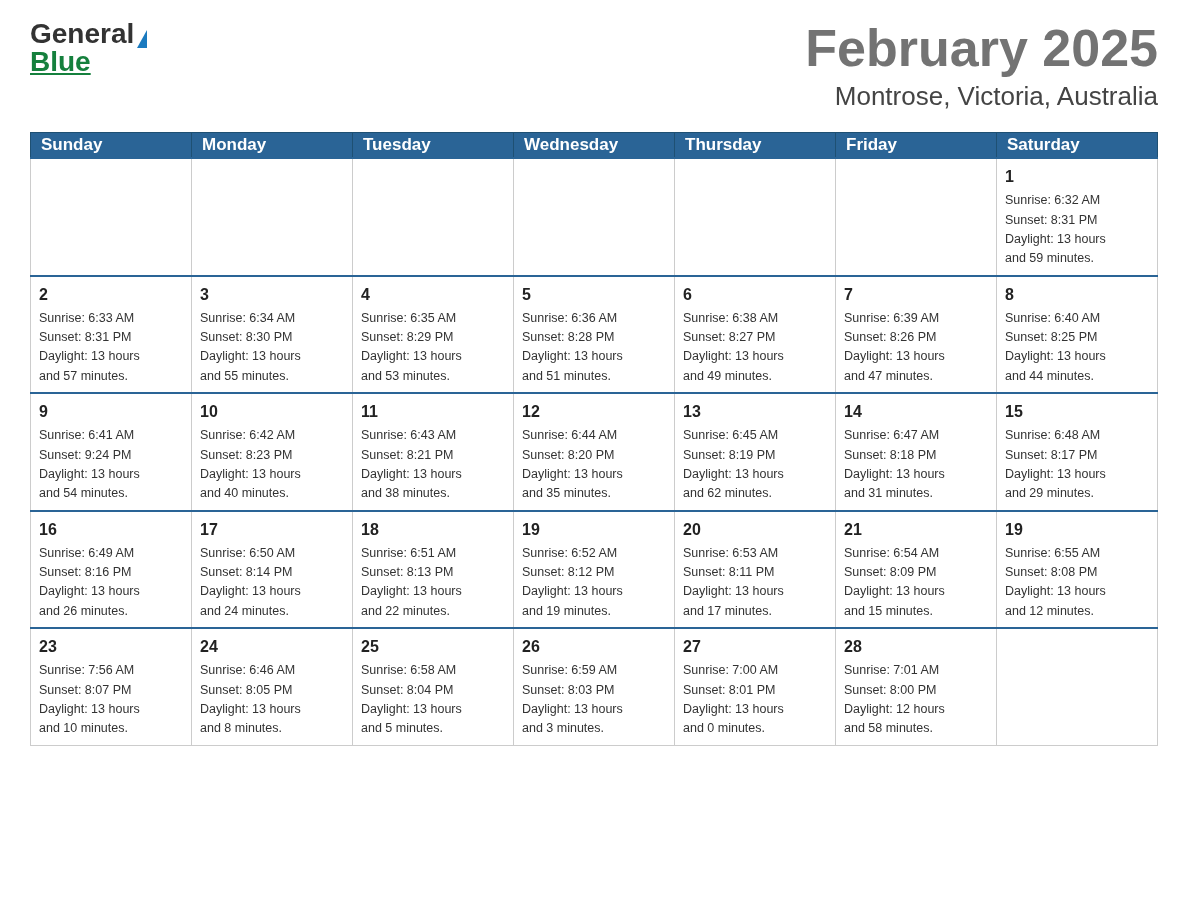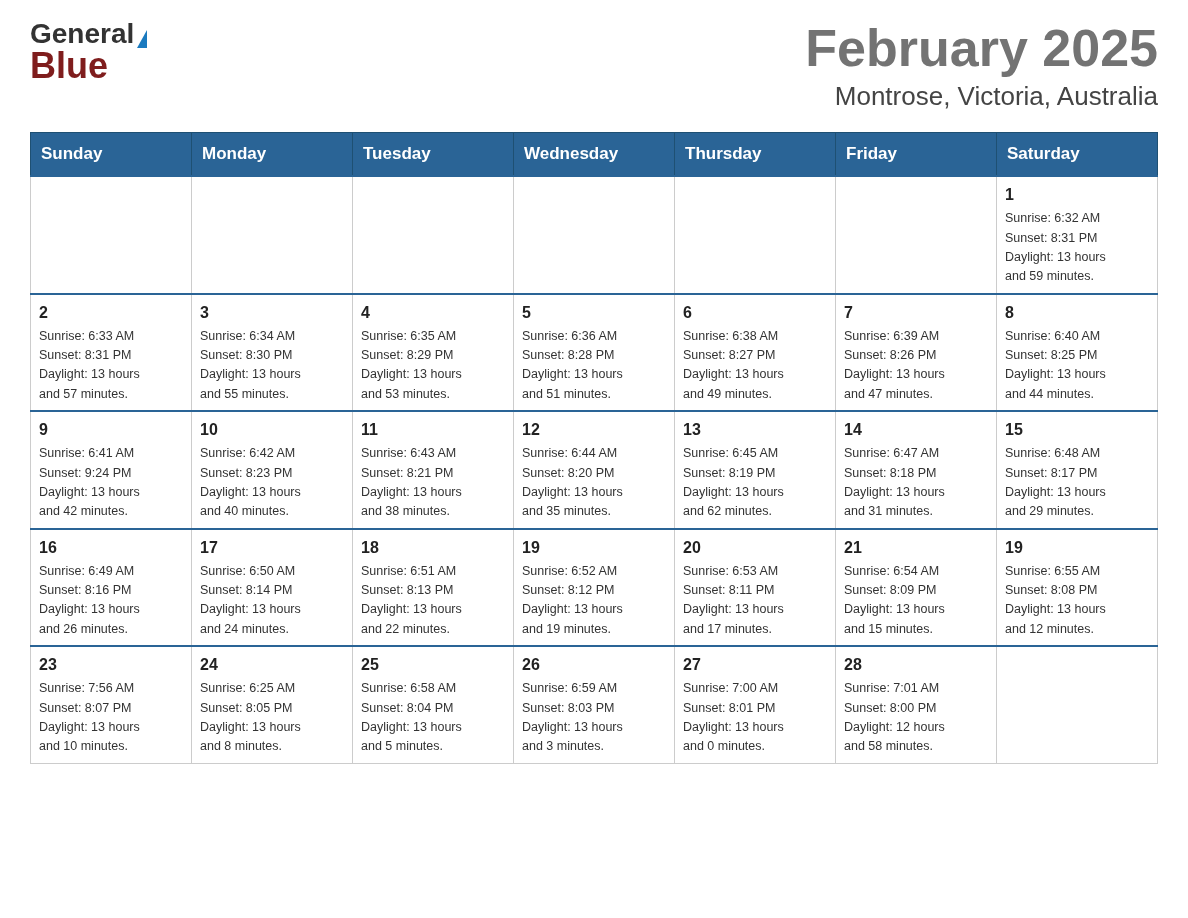--- a/index.html
+++ b/index.html
@@ -22,24 +22,25 @@
       flex-direction: column;
       align-items: flex-start;
     }
     .logo-general {
       font-size: 28px;
       font-weight: bold;
       color: #333;
       line-height: 1;
     }
     .logo-blue {
-      font-size: 36px;
-      font-weight: bold;
-      color: #7f1d1d;
+      font-size: 28px;
+      font-weight: bold;
+      color: #15803d;
       line-height: 1;
+      text-decoration: underline;
     }
     .logo-triangle {
       display: inline-block;
       width: 0;
       height: 0;
       border-left: 10px solid transparent;
       border-bottom: 18px solid #1a7abf;
       margin-left: 3px;
       vertical-align: middle;
     }
@@ -59,21 +60,21 @@
     }
     .calendar {
       width: 100%;
       border-collapse: collapse;
     }
     .calendar th {
       background-color: #2a6496;
       color: #fff;
       font-size: 17px;
       font-weight: bold;
-      padding: 11px 10px;
+      padding: 2px 10px;
       text-align: left;
       border: 1px solid #1e5073;
     }
     .calendar td {
       vertical-align: top;
       padding: 6px 8px;
       border: 1px solid #ccc;
       width: calc(100% / 7);
       min-height: 110px;
       font-size: 13px;
@@ -197,21 +198,21 @@
           <div class="day-info">Daylight: 13 hours</div>
           <div class="day-info">and 44 minutes.</div>
         </td>
       </tr>
       <tr>
         <td>
           <span class="day-number">9</span>
           <div class="day-info">Sunrise: 6:41 AM</div>
           <div class="day-info">Sunset: 9:24 PM</div>
           <div class="day-info">Daylight: 13 hours</div>
-          <div class="day-info">and 42 minutes.</div>
+          <div class="day-info">and 54 minutes.</div>
         </td>
         <td>
           <span class="day-number">10</span>
           <div class="day-info">Sunrise: 6:42 AM</div>
           <div class="day-info">Sunset: 8:23 PM</div>
           <div class="day-info">Daylight: 13 hours</div>
           <div class="day-info">and 40 minutes.</div>
         </td>
         <td>
           <span class="day-number">11</span>
@@ -303,21 +304,21 @@
       <tr>
         <td>
           <span class="day-number">23</span>
           <div class="day-info">Sunrise: 7:56 AM</div>
           <div class="day-info">Sunset: 8:07 PM</div>
           <div class="day-info">Daylight: 13 hours</div>
           <div class="day-info">and 10 minutes.</div>
         </td>
         <td>
           <span class="day-number">24</span>
-          <div class="day-info">Sunrise: 6:25 AM</div>
+          <div class="day-info">Sunrise: 6:46 AM</div>
           <div class="day-info">Sunset: 8:05 PM</div>
           <div class="day-info">Daylight: 13 hours</div>
           <div class="day-info">and 8 minutes.</div>
         </td>
         <td>
           <span class="day-number">25</span>
           <div class="day-info">Sunrise: 6:58 AM</div>
           <div class="day-info">Sunset: 8:04 PM</div>
           <div class="day-info">Daylight: 13 hours</div>
           <div class="day-info">and 5 minutes.</div>

